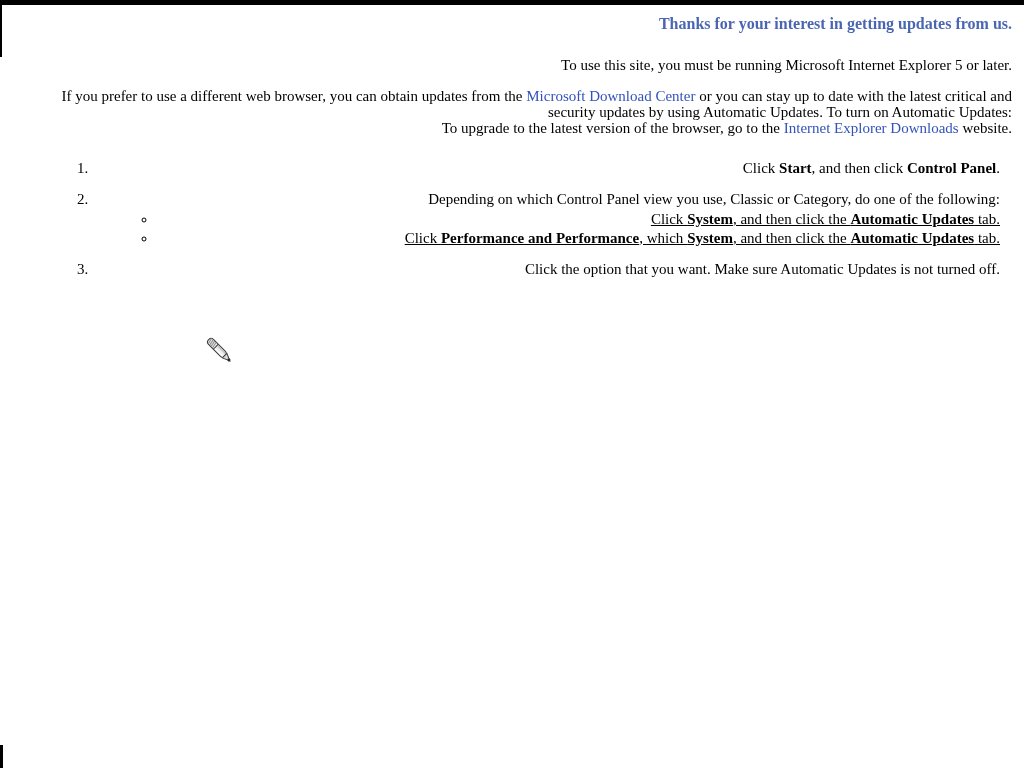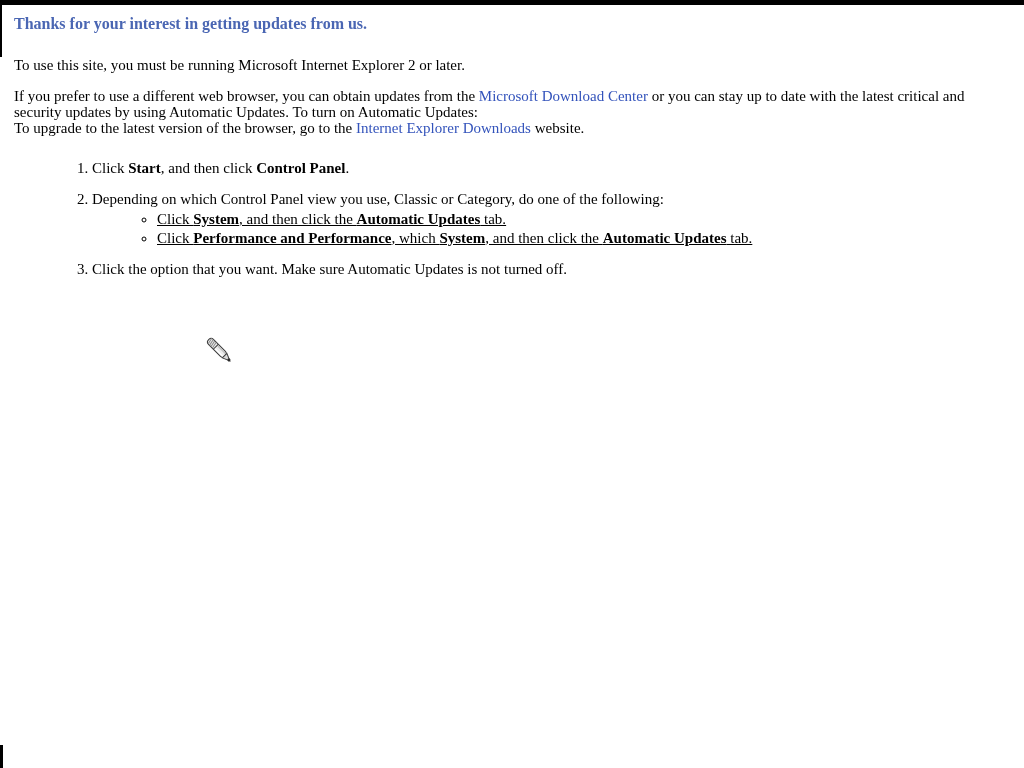--- a/index.html
+++ b/index.html
@@ -21,20 +21,21 @@
   .edge-top    { left: 0; top: 0; width: 1024px; height: 5px; }
   .edge-left   { left: 0; top: 0; width: 2px; height: 57px; }
   .edge-bottom-left { left: 0; top: 745px; width: 3px; height: 23px; }
 
   .content {
     position: absolute;
     left: 0; top: 5px;
     width: 1016px;
     padding: 9px 4px 0 14px;
     box-sizing: border-box;
+    text-align: right;
   }
 
   h1.page-title {
     font-size: 16px;
     font-weight: bold;
     color: var(--heading-color);
     margin: 0 0 24px 0;
     line-height: 1.2;
   }
 
@@ -79,21 +80,21 @@
 <body style="--heading-color: #4a66b3; --link-color: #3353bb;">
 
 <div class="edge edge-top"></div>
 <div class="edge edge-left"></div>
 <div class="edge edge-bottom-left"></div>
 
 <div class="content">
 
   <h1 class="page-title">Thanks for your interest in getting updates from us.</h1>
 
-  <p class="para"><span>To use this site, you must be running Microsoft Internet Explorer 2 or later.</span></p>
+  <p class="para"><span>To use this site, you must be running Microsoft Internet Explorer 5 or later.</span></p>
 
   <p class="para para-last"><span>If you prefer to use a different web browser, you can obtain updates from the </span><a class="lnk" href="#">Microsoft Download Center</a><span> or you can stay up to date with the latest critical and security updates by using Automatic Updates. To turn on Automatic Updates:</span></p>
 
   <p class="para"><span>To upgrade to the latest version of the browser, go to the </span><a class="lnk" href="#">Internet Explorer Downloads</a><span> website.</span></p>
 
   <ol class="steps">
     <li><span>Click </span><b>Start</b><span>, and then click </span><b>Control Panel</b><span>.</span></li>
     <li>
       <span><span>Depending on which Control Panel view you use, Classic or Category, do one of the following:</span></span>
       <ul class="substeps">

